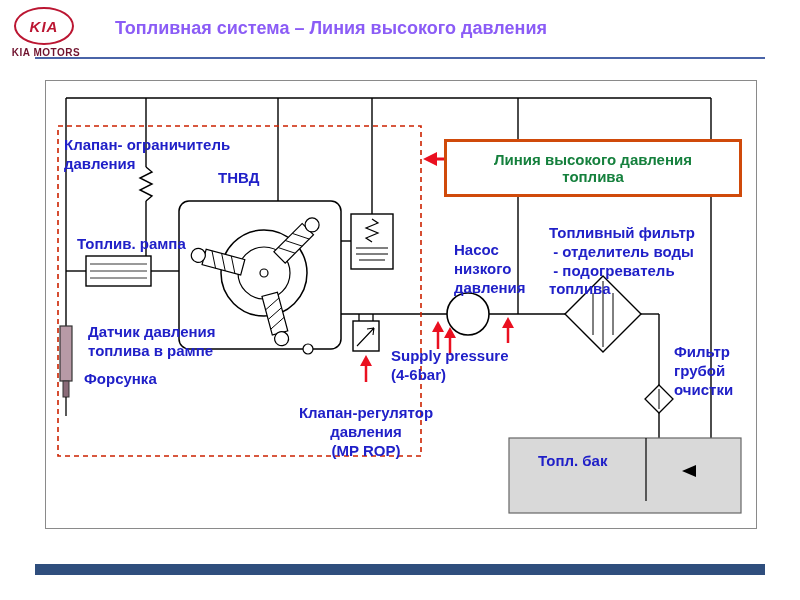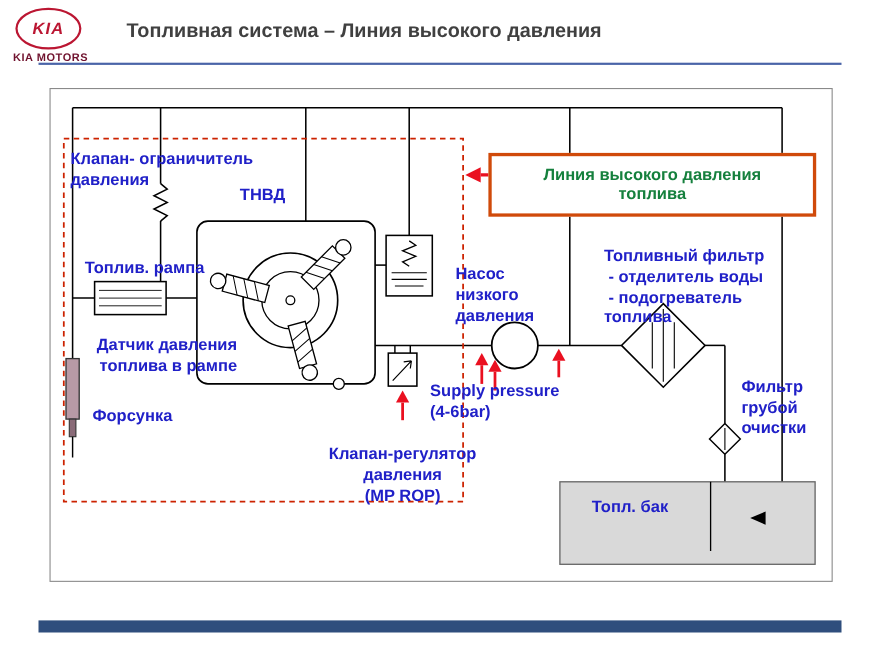--- a/index.html
+++ b/index.html
@@ -13,21 +13,21 @@
     border:2px solid #bb1632;border-radius:50%;
     display:flex;align-items:center;justify-content:center;
     color:#bb1632;font-weight:bold;font-style:italic;font-size:15px;letter-spacing:1px;
   }
   .logo-sub{
     position:absolute;left:8px;top:47px;width:76px;text-align:center;
     color:#70122e;font-weight:bold;font-size:10px;letter-spacing:0.5px;
   }
   .page-title{
     position:absolute;left:115px;top:18px;margin:0;
-    color:#404040;font-weight:bold;font-size:18px;white-space:nowrap;
+    color:#8b5cf6;font-weight:bold;font-size:18px;white-space:nowrap;
   }
   .header-rule{
     position:absolute;left:35px;top:57px;width:730px;height:2px;background:#4a64a8;
   }
   
   .diagram{
     position:absolute;left:45px;top:80px;width:710px;height:447px;
     border:1px solid #8a8a8a;background:#ffffff;
   }
   .diagram svg{position:absolute;left:0;top:0;}
@@ -176,24 +176,24 @@
 
     <div class="callout">
       <span>Линия высокого давления
 топлива</span>
     </div>
 
     <div class="lbl" style="left:18px;top:55px;">Клапан- ограничитель
 давления</div>
     <div class="lbl" style="left:172px;top:88px;">ТНВД</div>
     <div class="lbl" style="left:31px;top:154px;">Топлив. рампа</div>
-    <div class="lbl" style="left:42px;top:224px;text-align:right;">Датчик давления
+    <div class="lbl" style="left:42px;top:242px;">Датчик давления
 топлива в рампе</div>
     <div class="lbl" style="left:38px;top:289px;">Форсунка</div>
-    <div class="lbl" style="left:368px;top:160px;">Насос
+    <div class="lbl" style="left:408px;top:160px;">Насос
 низкого
 давления</div>
     <div class="lbl" style="left:503px;top:143px;">Топливный фильтр
  - отделитель воды
  - подогреватель
 топлива</div>
     <div class="lbl" style="left:345px;top:266px;">Supply pressure
 (4-6bar)</div>
     <div class="lbl center" style="left:225px;top:323px;width:190px;">Клапан-регулятор давления
 (MP ROP)</div>

